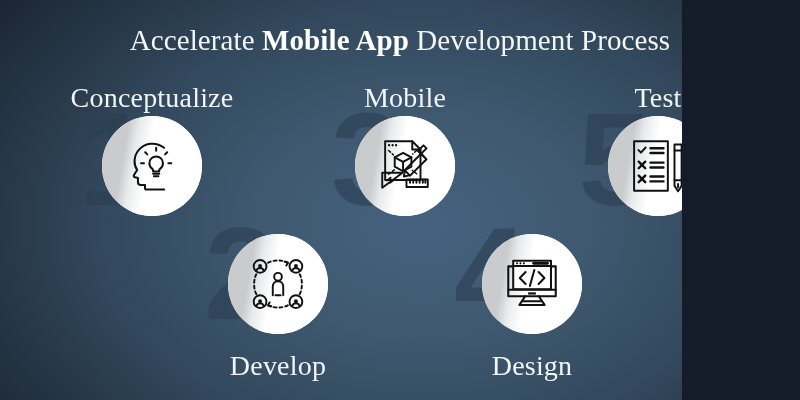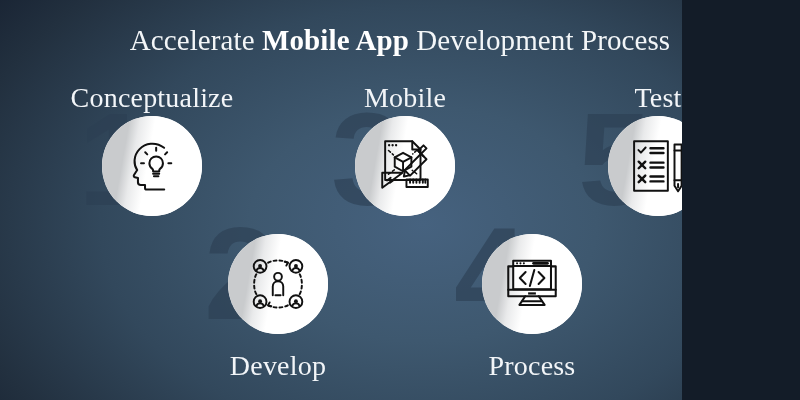--- a/index.html
+++ b/index.html
@@ -172,21 +172,21 @@
           <path d="M48.6 19.4l5.6 5.6-16.4 16.4-7.0 1.4 1.4-7.0z"></path>
           <path d="M48.6 19.4l-3.1-3.1 5.6-5.6 3.1 3.1z"></path>
           <path d="M45.5 16.3l5.6 5.6M31.6 36.4l5.6 5.6"></path>
         </svg>
       </div>
     </div>
   </div>
 
   <div class="step step-bottom" style="left:444px;">
     <div class="ghost-num" style="left:10px;">4</div>
-    <div class="step-label">Process</div>
+    <div class="step-label">Design</div>
     <div class="circle">
       <div class="shade"></div>
       <div class="glyph">
         <svg width="62" height="62" viewBox="0 0 64 64" fill="none" stroke="#111111" stroke-width="2.1" stroke-linecap="round" stroke-linejoin="round">
 
           <path d="M7.5 13.8h49.0v30.8h-49.0z"></path>
 
           <path d="M12.6 8.0h39.0v29.4h-39.0z" fill="#ffffff"></path>
           <path d="M12.6 13.4h39.0"></path>
           <circle cx="16.6" cy="10.7" r="1.05" fill="#111111" stroke="none"></circle>

